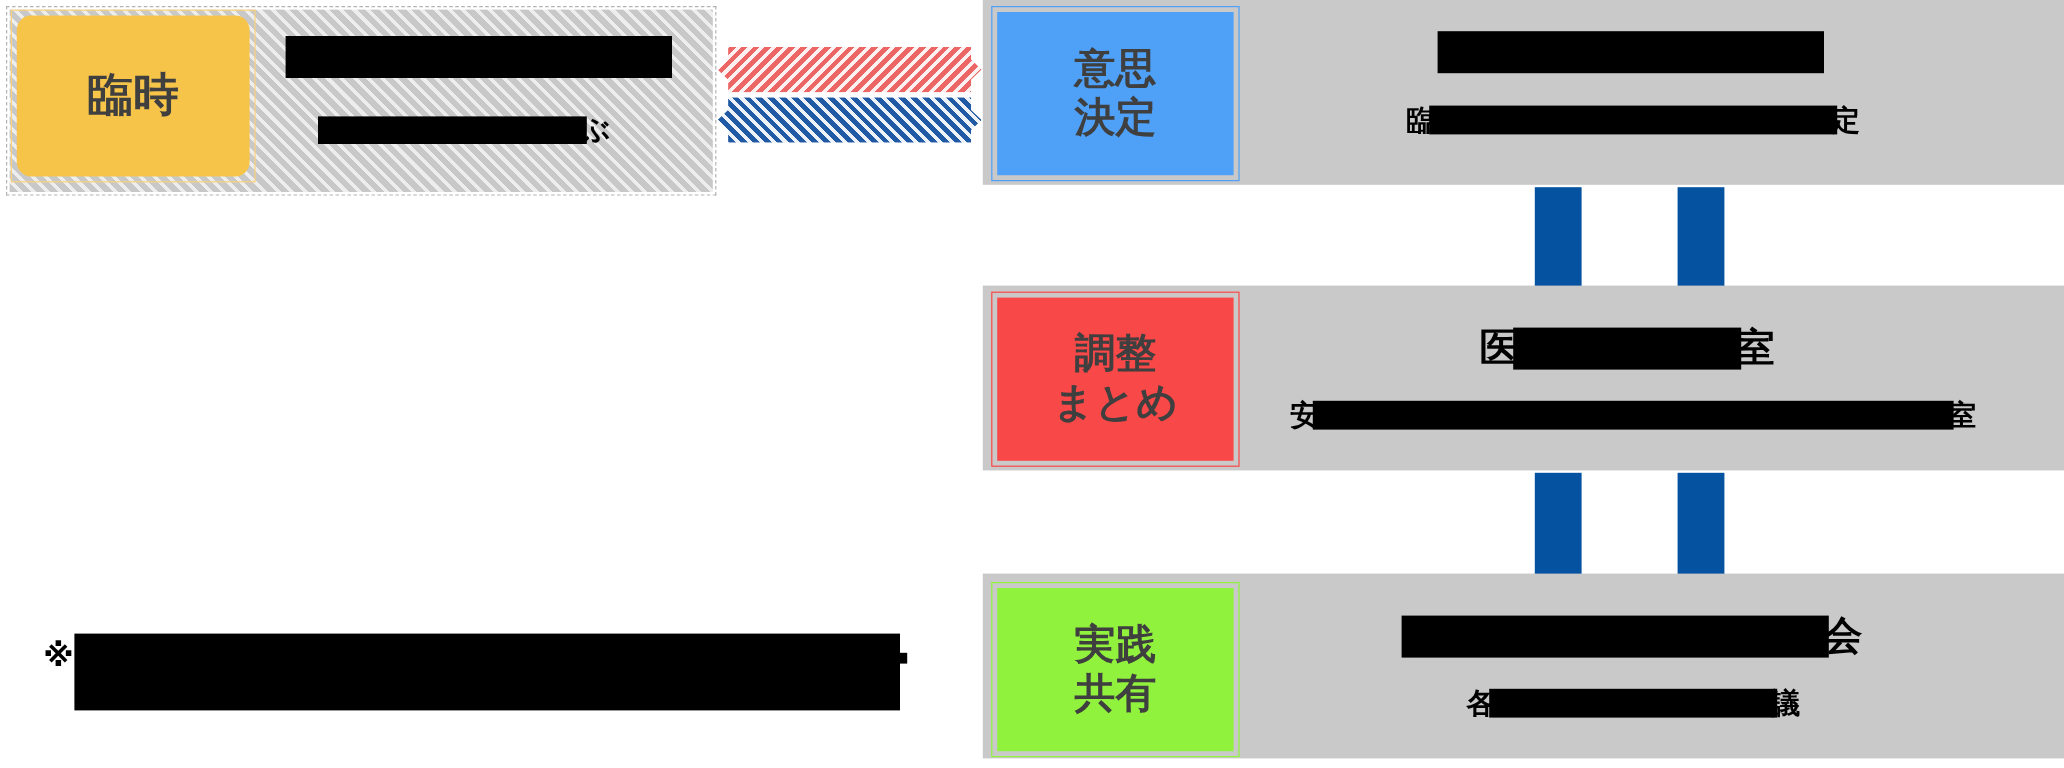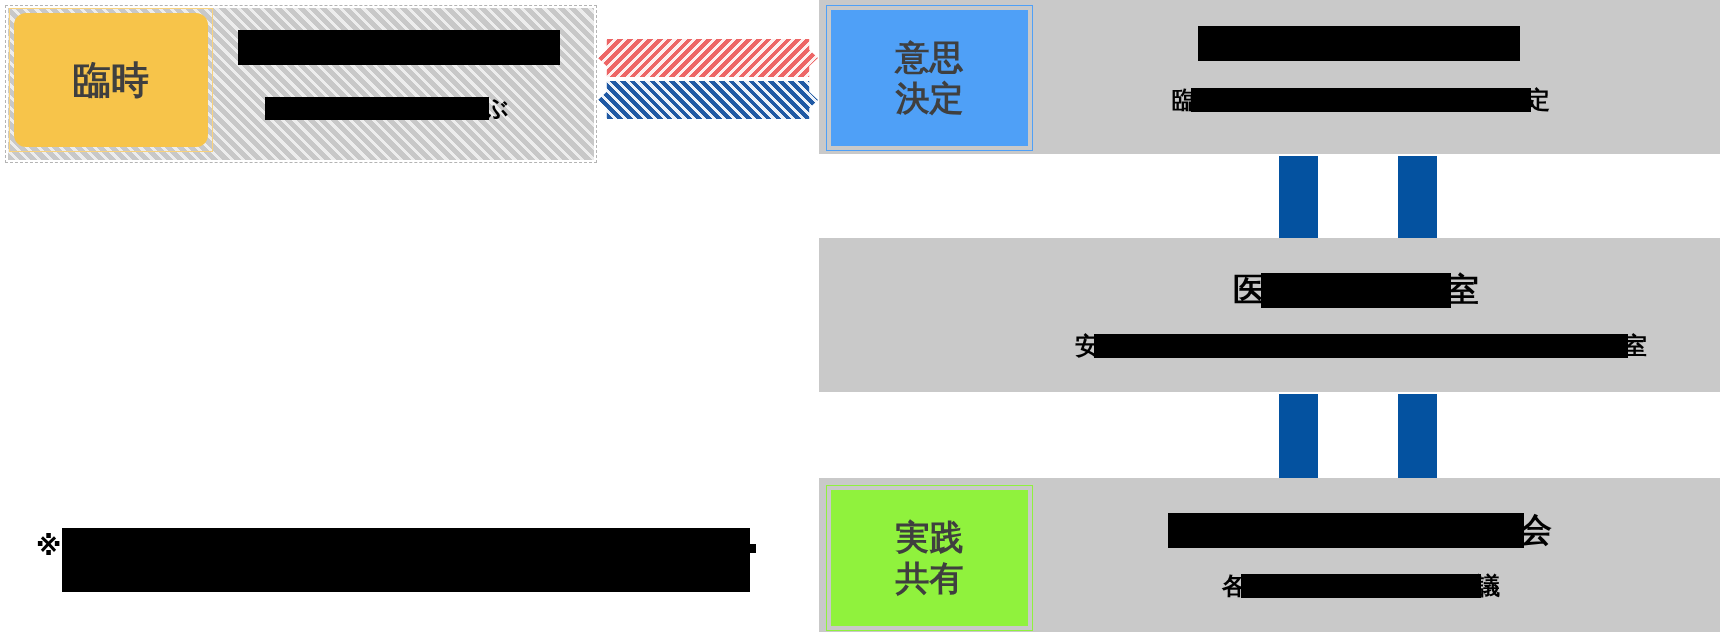--- a/index.html
+++ b/index.html
@@ -96,20 +96,24 @@
       <span class="frag lead f-small">臨</span>
       <span class="bar h24" style="width:340px;"></span>
       <span class="frag trail f-small">定</span>
     </div>
   </div>
 
   <div class="conn conn-a1"></div>
   <div class="conn conn-a2"></div>
 
   <div class="row row-2">
+    <div class="label-box c-red">
+      <span>調整
+まとめ</span>
+    </div>
     <div class="tline" style="left:414px;top:30px;">
       <span class="frag lead f-big">医</span>
       <span class="bar h35" style="width:190px;"></span>
       <span class="frag trail f-big">室</span>
     </div>
     <div class="tline" style="left:256px;top:92px;">
       <span class="frag lead f-small">安</span>
       <span class="bar h24" style="width:534px;"></span>
       <span class="frag trail f-small">室</span>
     </div>

